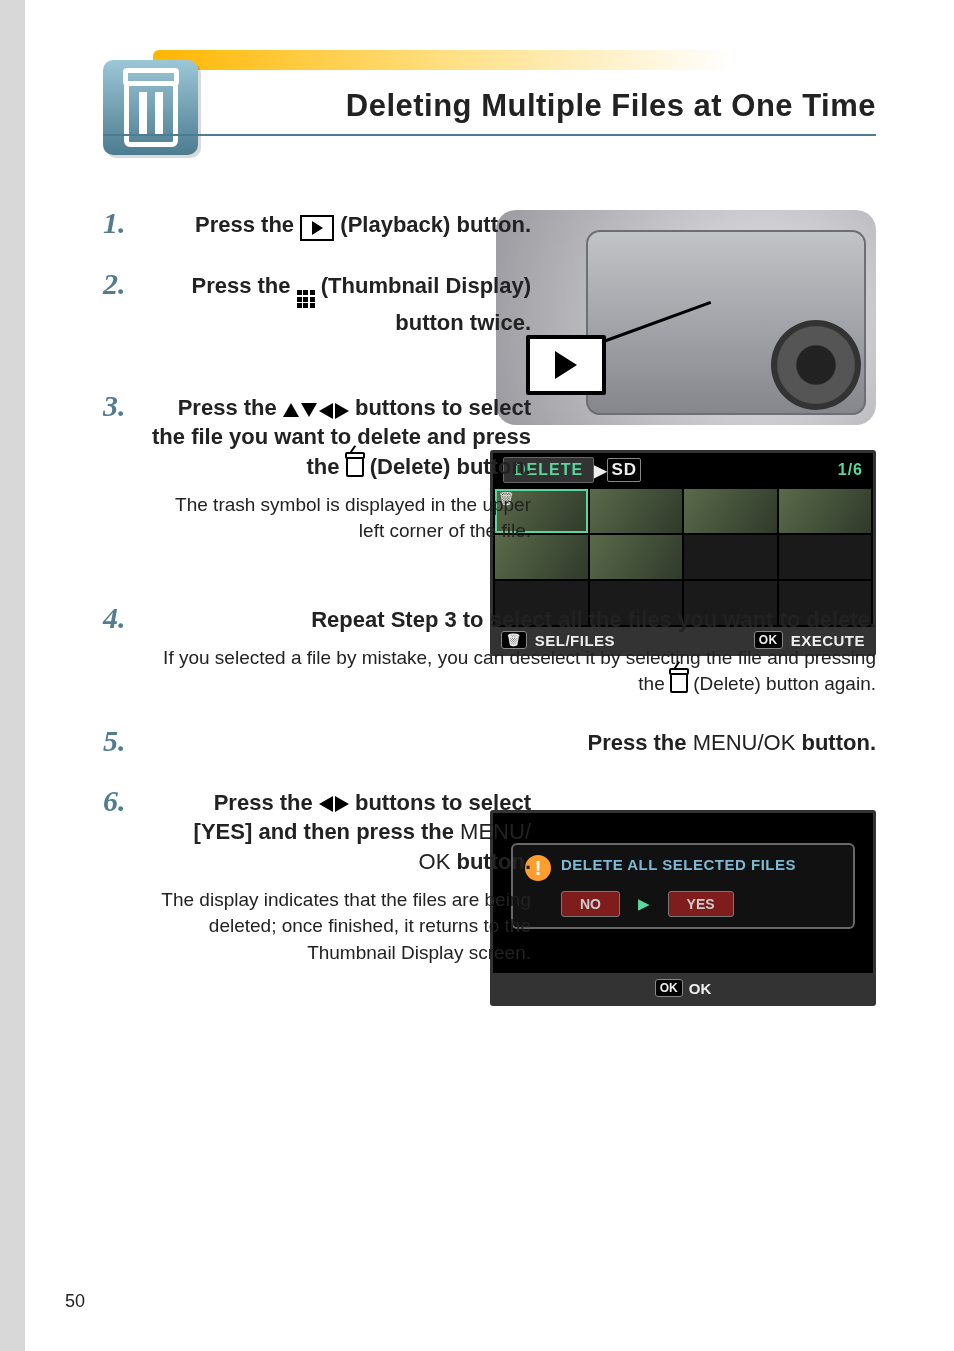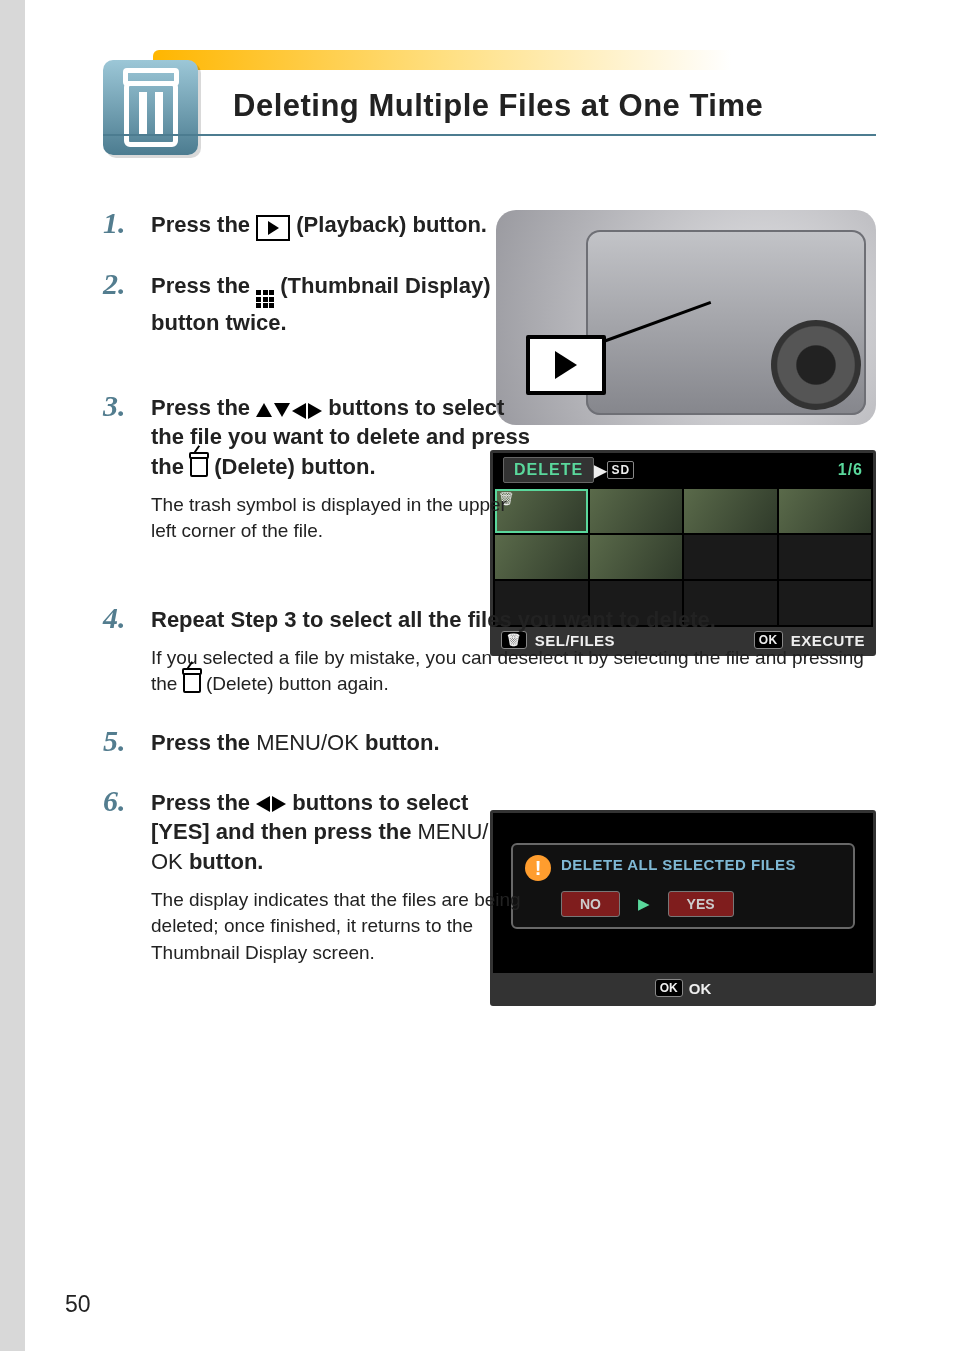--- a/index.html
+++ b/index.html
@@ -12,20 +12,21 @@
     font-family:Arial,Helvetica,sans-serif;
     color:var(--body);
     width:954px;
   }
   .page{
     box-sizing:border-box;
     padding:60px 78px 120px 78px;
     border-left:25px solid #d8d8d8;
     min-height:1351px;
     position:relative;
+    text-align:right;
   }
   
   .header-block{
     position:relative;
     margin-bottom:55px;
   }
   .header-bar{
     position:absolute;
     left:50px;right:0;top:-10px;
     height:20px;
@@ -212,21 +213,21 @@
     border:1px solid #777;border-radius:3px;background:#7f1d1d;color:#ccc;
     padding:4px 18px;font-size:14px;font-weight:bold;
   }
   .dialog-opts .cursor{color:#5ad89c;font-size:15px;}
   .scr2-bot{
     background:#333;color:#eee;font-size:15px;font-weight:bold;
     display:flex;align-items:center;justify-content:center;gap:6px;padding:6px 0;
   }
   .scr2-bot .pill{background:#000;border:1px solid #888;border-radius:3px;padding:1px 4px;font-size:12px;}
   
-  .pagenum{position:absolute;left:40px;bottom:33px;font-size:23px;}
+  .pagenum{position:absolute;left:40px;bottom:39px;font-size:18px;}
 </style>
 </head>
 <body>
 
 <div class="page">
 
   <div class="header-block">
     <div class="header-bar"></div>
     <div class="header-icon-tile">
       <div class="trash-icon-big"></div>
@@ -241,21 +242,21 @@
     <div class="camera-callout-line"></div>
     <div class="camera-callout">
       <span class="glyph-play"></span>
     </div>
   </div>
 
   <div class="figure-screen1">
     <div class="scr1-top">
       <span class="title">DELETE</span>
       <span class="icon">▶</span>
-      <span class="icon" style="font-size:12px;border:1px solid #888;padding:1px 3px;border-radius:2px;">SD</span>
+      <span class="icon" style="font-size:17px;border:1px solid #888;padding:1px 3px;border-radius:2px;">SD</span>
       <span class="spacer"></span>
       <span>1/6</span>
     </div>
     <div class="scr1-grid">
       <div></div>
       <div></div>
       <div></div>
       <div></div>
       <div></div>
       <div></div>

